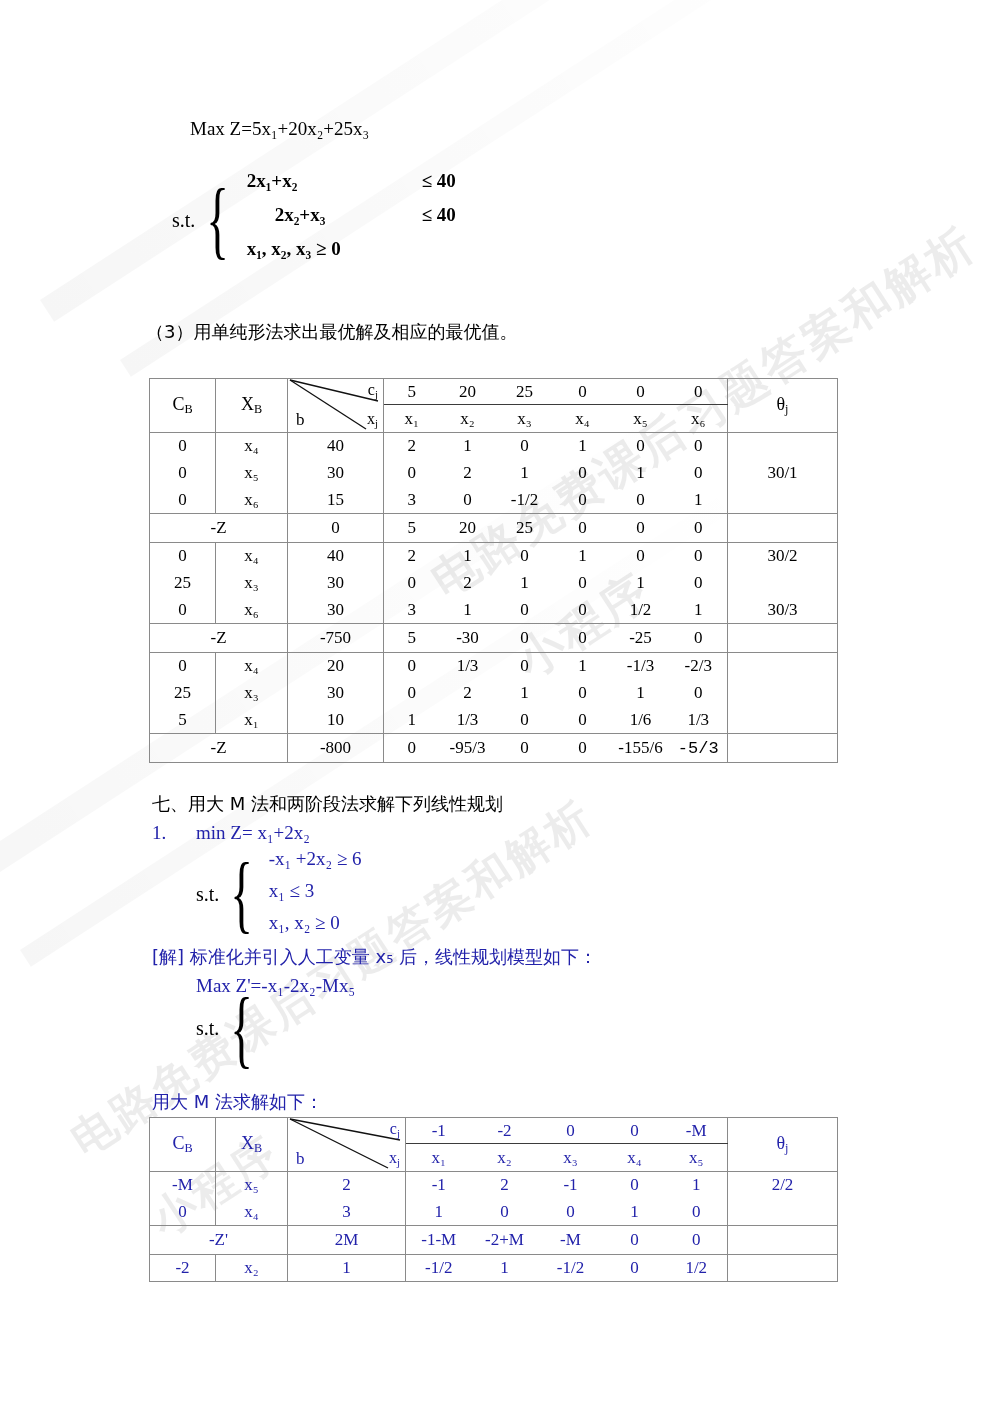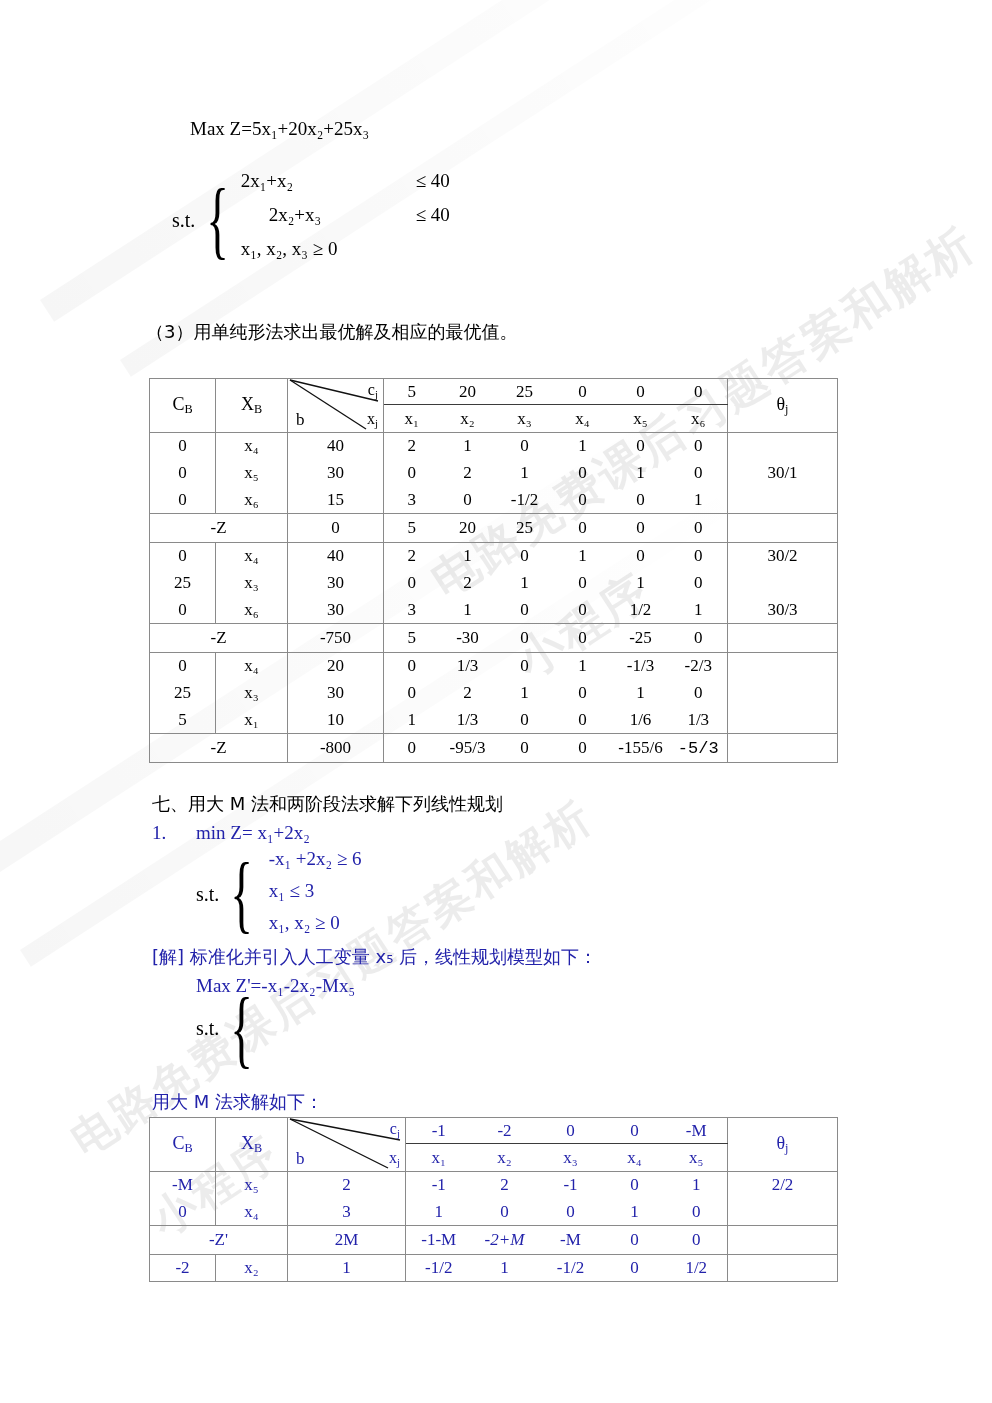--- a/index.html
+++ b/index.html
@@ -126,21 +126,21 @@
 <div id="page">
 
   <div class="blk eq" style="left:190px; top:118px;">
     <span>Max Z=5x₁+20x₂+25x₃</span>
   </div>
 
   <div class="blk" style="left:172px; top:170px;">
     <div class="brace-row">
       <span class="brace-label">s.t.</span>
       <span class="brace-glyph">{</span>
-      <span class="brace-lines eq" style="margin-left:2px;">
+      <span class="brace-lines eq" style="margin-left:8px;font-weight:bold;">
         <div style="height:34px;">
           <span style="display:inline-block;width:175px;">2x₁+x₂</span><span>≤ 40</span>
         </div>
         <div style="height:34px;">
           <span style="display:inline-block;width:175px;padding-left:28px;box-sizing:border-box;">2x₂+x₃</span><span>≤ 40</span>
         </div>
         <div style="height:32px;">
           <span>x₁, x₂, x₃ ≥ 0</span>
         </div>
       </span>
@@ -425,21 +425,21 @@
             <td style="border-left: none; border-right: none; border-top: none;">0</td>
             <td class="bold-cell" style="border-left: none; border-right: none; border-top: none;">0</td>
             <td style="border-left: none; border-right: none; border-top: none;">1</td>
             <td style="border-left: none; border-right: none; border-top: none;">0</td>
             <td style="border-top: none;"></td>
           </tr>
           <tr class="zrow sec-top">
             <td colspan="2">-Z'</td>
             <td>2M</td>
             <td style="border-left: 1px solid rgb(138, 138, 138); border-right: none;">-1-M</td>
-            <td style="border-left: none; border-right: none; font-style: italic;">-2+M</td>
+            <td style="border-left: none; border-right: none;">-2+M</td>
             <td style="border-left: none; border-right: none;">-M</td>
             <td style="border-left: none; border-right: none;">0</td>
             <td style="border-left: none; border-right: none;">0</td>
             <td></td>
           </tr>
           <tr class="rowh sec-top">
             <td>-2</td>
             <td>x₂</td>
             <td>1</td>
             <td style="border-left: 1px solid rgb(138, 138, 138); border-right: none;">-1/2</td>

